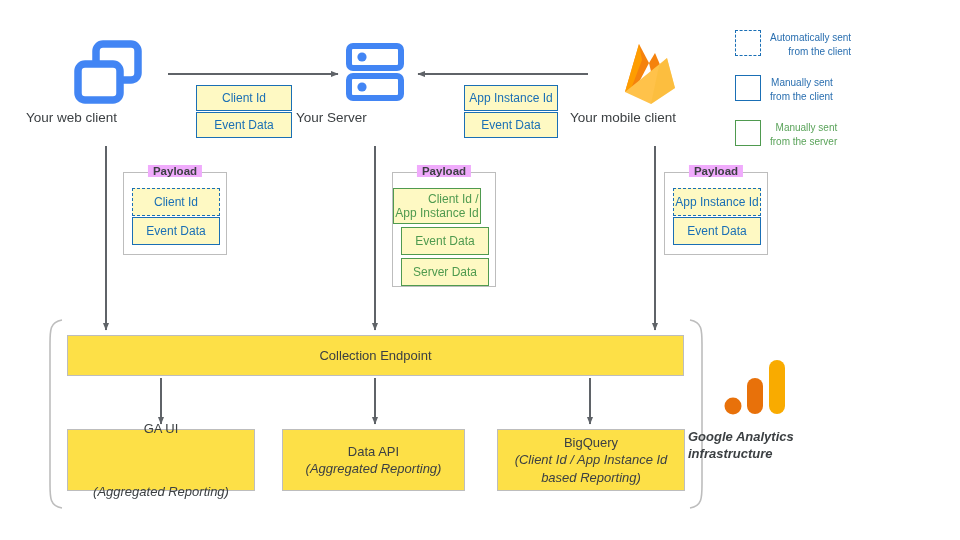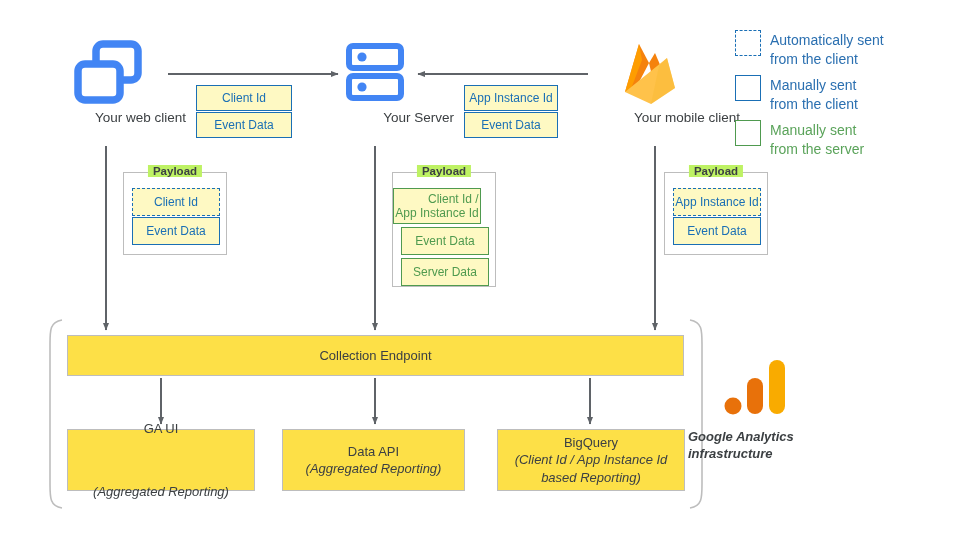--- a/index.html
+++ b/index.html
@@ -20,21 +20,21 @@
     position: absolute;
     left: 0; top: 0;
     width: 960px;
     height: 540px;
   }
   .abs { position: absolute; }
 
   
   .node-label {
     position: absolute;
-    text-align: right;
+    text-align: left;
     font-size: 13.5px;
     color: #3c4043;
     white-space: nowrap;
     line-height: 1.2;
   }
 
   
   .chip {
     position: absolute;
     box-sizing: border-box;
@@ -64,21 +64,21 @@
     position: absolute;
     box-sizing: border-box;
     border: 1px solid #bdbdbd;
     background: #ffffff;
   }
   .payload-title {
     position: absolute;
     top: -8px;
     left: 50%;
     transform: translateX(-50%);
-    background: #bef264;
+    background: #f0abfc;
     padding: 0 5px;
     font-size: 11.5px;
     font-weight: bold;
     color: #3c4043;
     white-space: nowrap;
   }
 
   
   .greybox {
     position: absolute;
@@ -112,24 +112,25 @@
     width: 26px;
     height: 26px;
     margin-right: 9px;
     flex: 0 0 auto;
     background: #ffffff;
   }
   .sw-blue-dashed { border: 1.6px dashed #1a6fb5; }
   .sw-blue-solid  { border: 1.6px solid #1a6fb5; }
   .sw-green-solid { border: 1.6px solid #4f9a4f; }
   .legend-text {
-    font-size: 14px;
+    font-size: 10px;
     line-height: 1.35;
     white-space: pre-line;
     padding-top: 1px;
+    text-align: right;
   }
   .lt-blue  { color: #2a6fb0; }
   .lt-green { color: #5aa35a; }
 
   
   .ga-infra {
     position: absolute;
     left: 688px;
     top: 360px;
     width: 135px;

